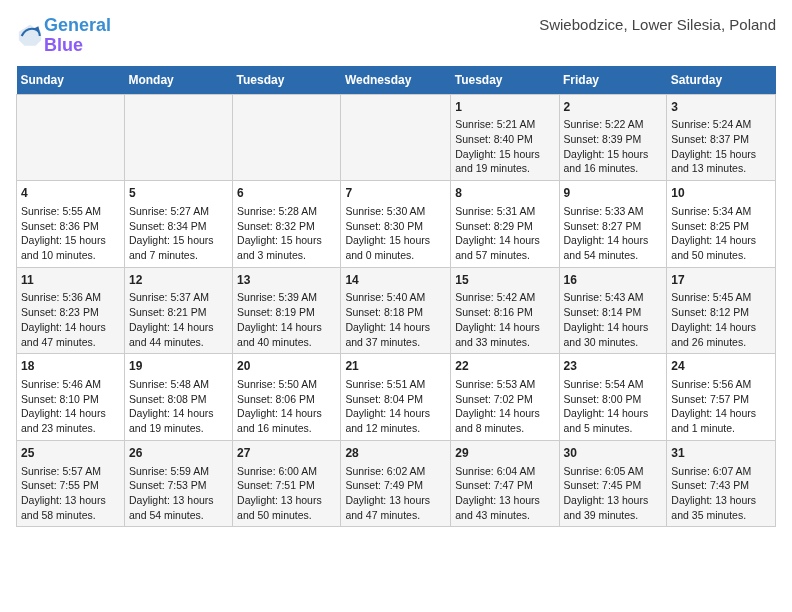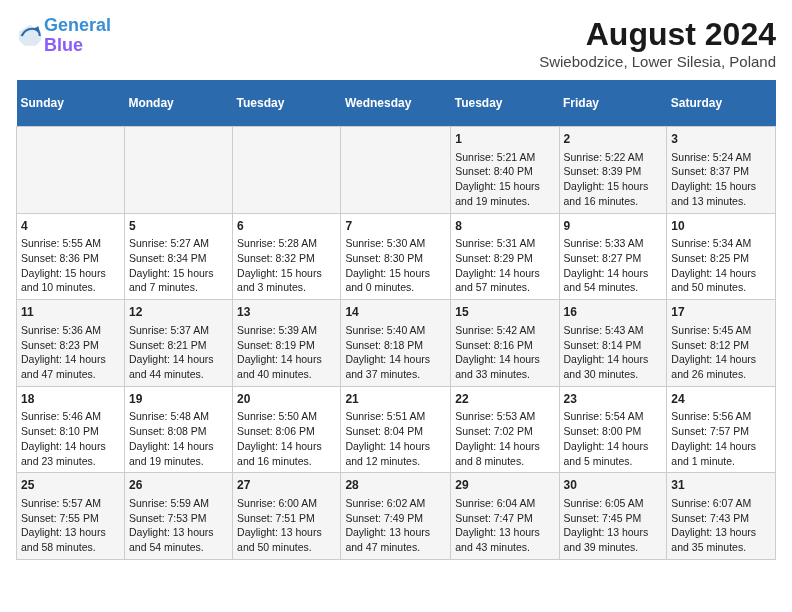--- a/index.html
+++ b/index.html
@@ -47,21 +47,21 @@
       margin-left: 12px;
     }
     table {
       width: 100%;
       border-collapse: collapse;
       font-size: 11px;
     }
     thead tr th {
       background-color: #2a6aad;
       color: #fff;
-      padding: 16px 4px;
+      padding: 7px 4px;
       text-align: left;
       font-weight: bold;
       font-size: 12px;
     }
     tbody tr td {
       border: 1px solid #ccc;
       padding: 4px 4px;
       vertical-align: top;
       width: 113px;
       min-height: 80px;
@@ -94,21 +94,20 @@
       <polygon points="20,4 36,14 36,26 28,34 12,34 4,26 4,14" fill="#2a6aad" opacity="0.15"></polygon>
       <path d="M8 20 Q14 8 26 10 Q34 12 34 20" fill="none" stroke="#2a6aad" stroke-width="3"></path>
       <path d="M24 10 L32 6 L34 14" fill="#2a6aad"></path>
     </svg>
     <div class="logo-text">
       <div><span>General</span></div>
       <div style="color:#8b5cf6;">Blue</div>
     </div>
   </div>
   <div class="title-block">
-    <div class="main-title">August 2024</div>
     <div class="subtitle">Swiebodzice, Lower Silesia, Poland</div>
   </div>
 </div>
 
 <table>
   <thead>
     <tr>
       <th>Sunday</th>
       <th>Monday</th>
       <th>Tuesday</th>

